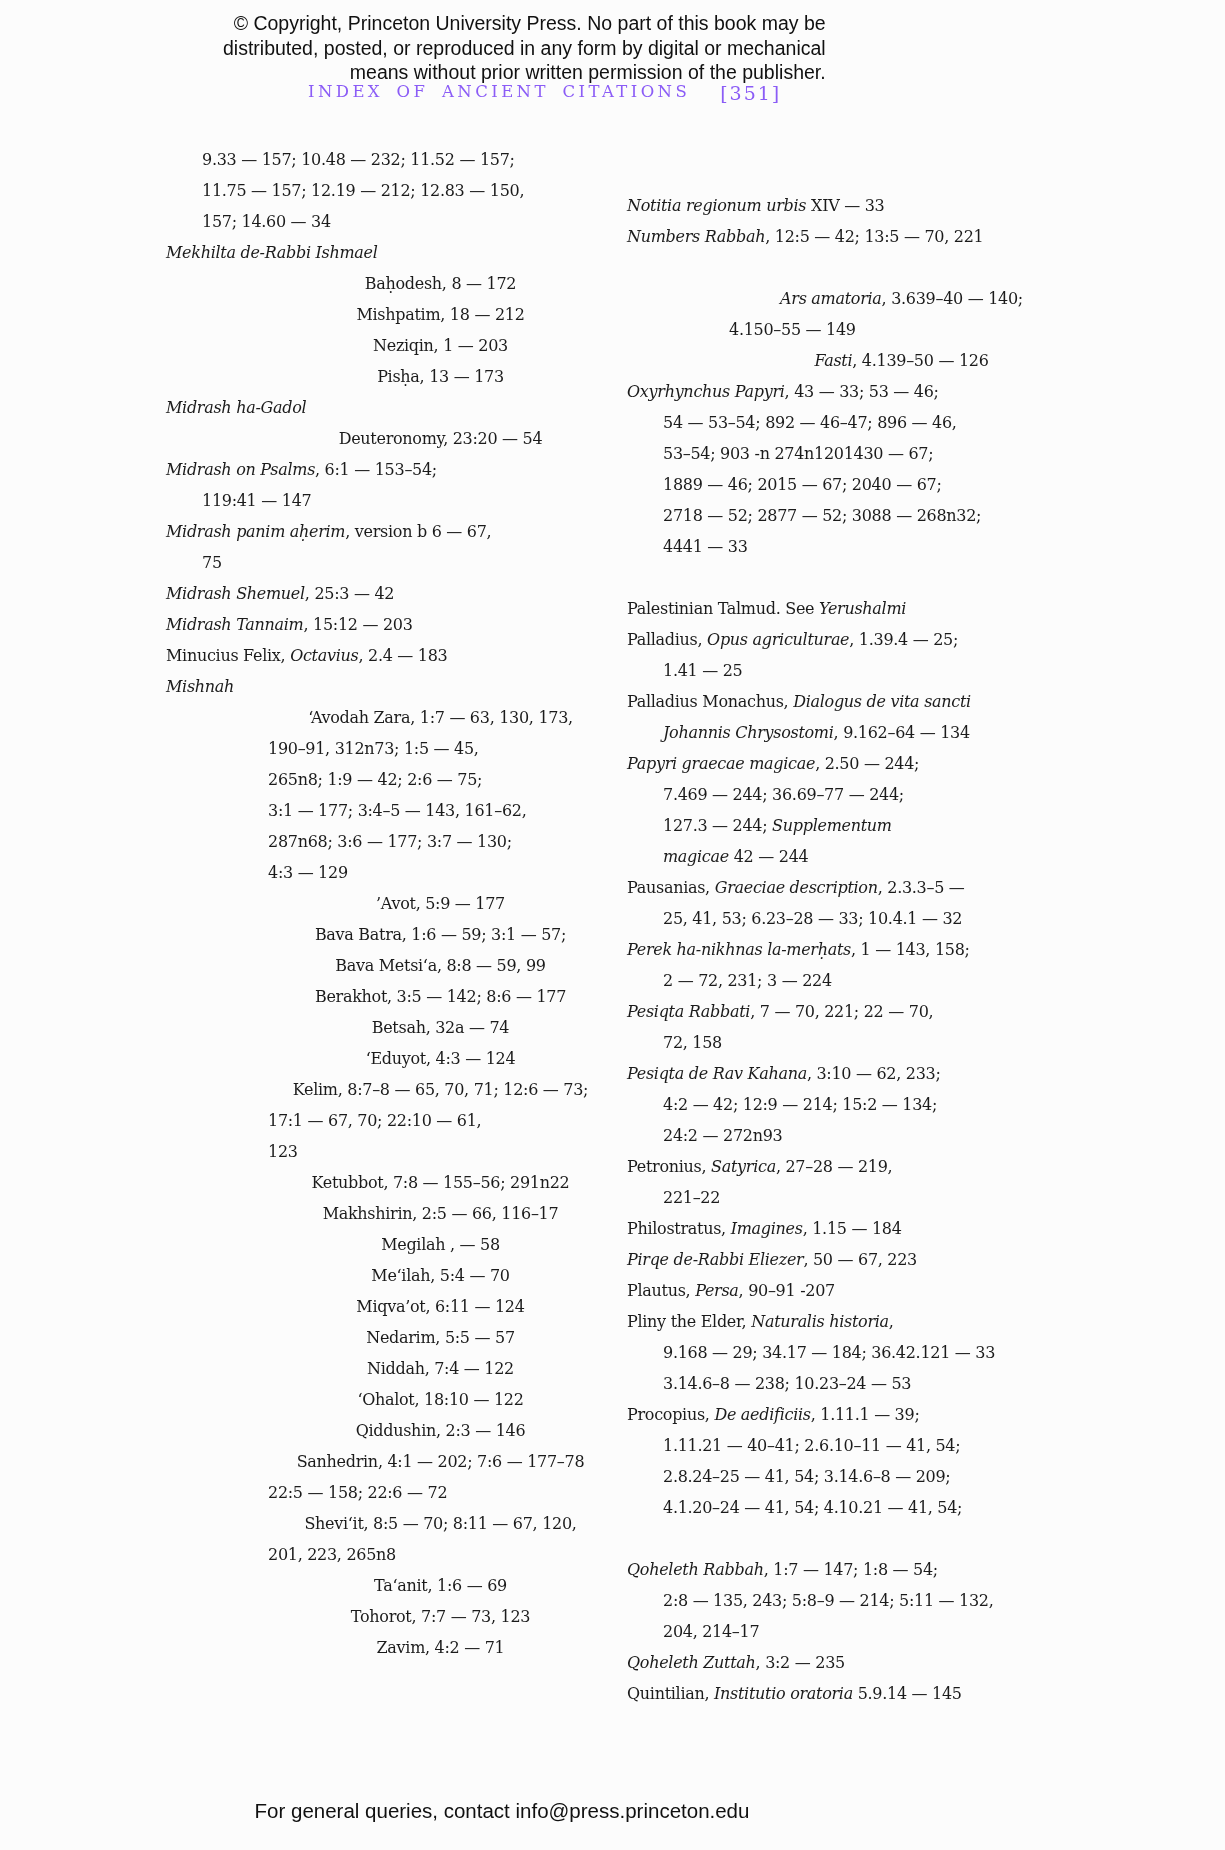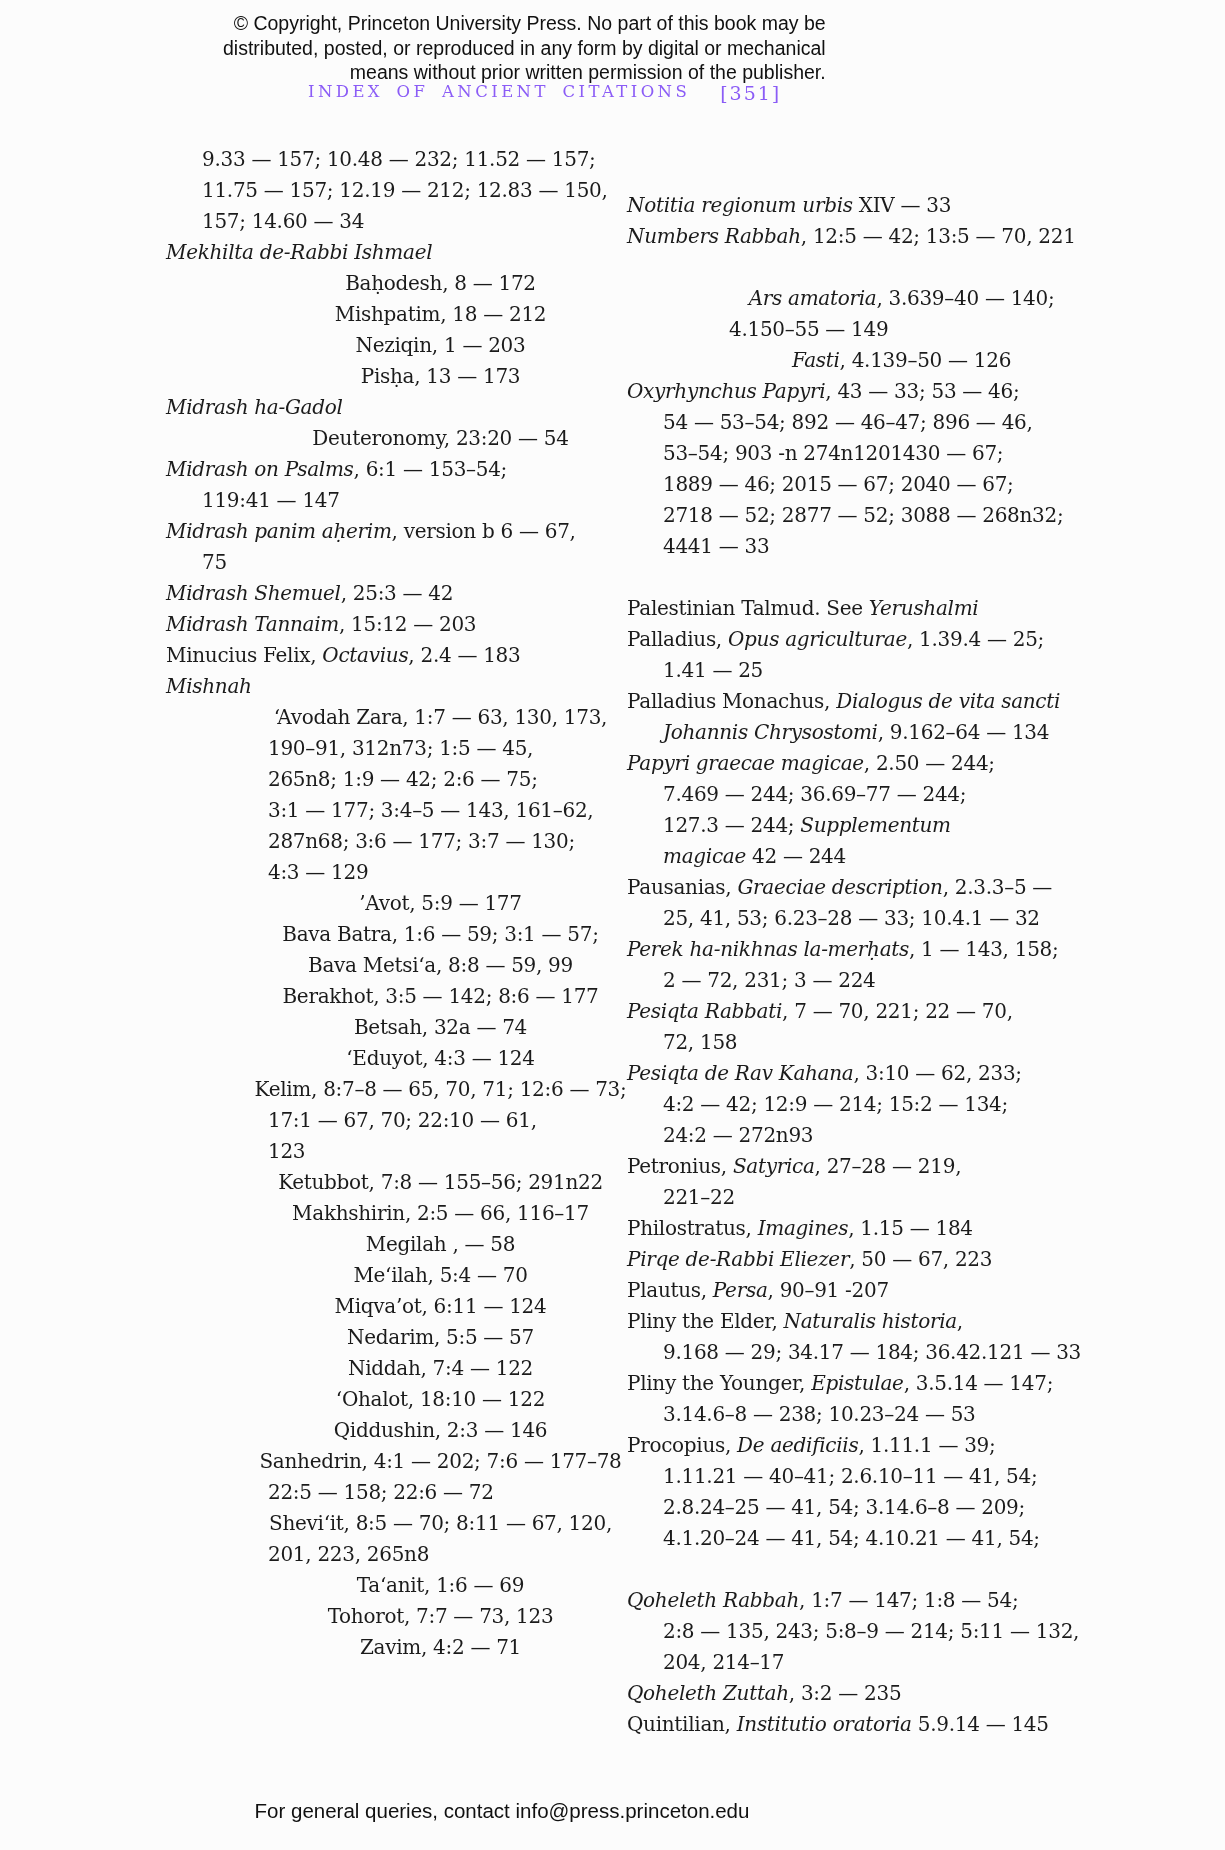--- a/index.html
+++ b/index.html
@@ -22,21 +22,21 @@
     color: #8b5cf6;
   }
   .running-head .head-title {
     font-size: 16.5px; letter-spacing: 3.4px; word-spacing: 5px;
   }
   .running-head .folio {
     font-size: 19px; letter-spacing: 2px;
   }
   .col {
     position: absolute; top: 144px; width: 480px;
-    font-size: 20px; line-height: 31px;
+    font-size: 16px; line-height: 31px;
     letter-spacing: -0.3px;
     white-space: nowrap;
   }
   #col-left  { left: 166px; }
   #col-right { left: 627px; margin-top: 46px; }
   .index-line { height: 31px; }
   .index-line.blank { height: 31px; }
   .indent-1 { padding-left: 36px; }
   .indent-2 { padding-left: 69px; text-align: center; }
   .indent-3 { padding-left: 102px; }
@@ -145,21 +145,20 @@
     <div class="index-line indent-0"><span class="it">Pesiqta de Rav Kahana</span><span class="rm">, 3:10 — 62, 233;</span></div>
     <div class="index-line indent-1"><span class="rm">4:2 — 42; 12:9 — 214; 15:2 — 134;</span></div>
     <div class="index-line indent-1"><span class="rm">24:2 — 272n93</span></div>
     <div class="index-line indent-0"><span class="rm">Petronius, </span><span class="it">Satyrica</span><span class="rm">, 27–28 — 219,</span></div>
     <div class="index-line indent-1"><span class="rm">221–22</span></div>
     <div class="index-line indent-0"><span class="rm">Philostratus, </span><span class="it">Imagines</span><span class="rm">, 1.15 — 184</span></div>
     <div class="index-line indent-0"><span class="it">Pirqe de-Rabbi Eliezer</span><span class="rm">, 50 — 67, 223</span></div>
     <div class="index-line indent-0"><span class="rm">Plautus, </span><span class="it">Persa</span><span class="rm">, 90–91 -207</span></div>
     <div class="index-line indent-0"><span class="rm">Pliny the Elder, </span><span class="it">Naturalis historia</span><span class="rm">,</span></div>
     <div class="index-line indent-1"><span class="rm">9.168 — 29; 34.17 — 184; 36.42.121 — 33</span></div>
-    <div class="index-line indent-0"><span class="rm">Pliny the Younger, </span><span class="it">Epistulae</span><span class="rm">, 3.5.14 — 147;</span></div>
     <div class="index-line indent-1"><span class="rm">3.14.6–8 — 238; 10.23–24 — 53</span></div>
     <div class="index-line indent-0"><span class="rm">Procopius, </span><span class="it">De aedificiis</span><span class="rm">, 1.11.1 — 39;</span></div>
     <div class="index-line indent-1"><span class="rm">1.11.21 — 40–41; 2.6.10–11 — 41, 54;</span></div>
     <div class="index-line indent-1"><span class="rm">2.8.24–25 — 41, 54; 3.14.6–8 — 209;</span></div>
     <div class="index-line indent-1"><span class="rm">4.1.20–24 — 41, 54; 4.10.21 — 41, 54;</span></div>
     <div class="index-line blank"></div>
     <div class="index-line indent-0"><span class="it">Qoheleth Rabbah</span><span class="rm">, 1:7 — 147; 1:8 — 54;</span></div>
     <div class="index-line indent-1"><span class="rm">2:8 — 135, 243; 5:8–9 — 214; 5:11 — 132,</span></div>
     <div class="index-line indent-1"><span class="rm">204, 214–17</span></div>
     <div class="index-line indent-0"><span class="it">Qoheleth Zuttah</span><span class="rm">, 3:2 — 235</span></div>

